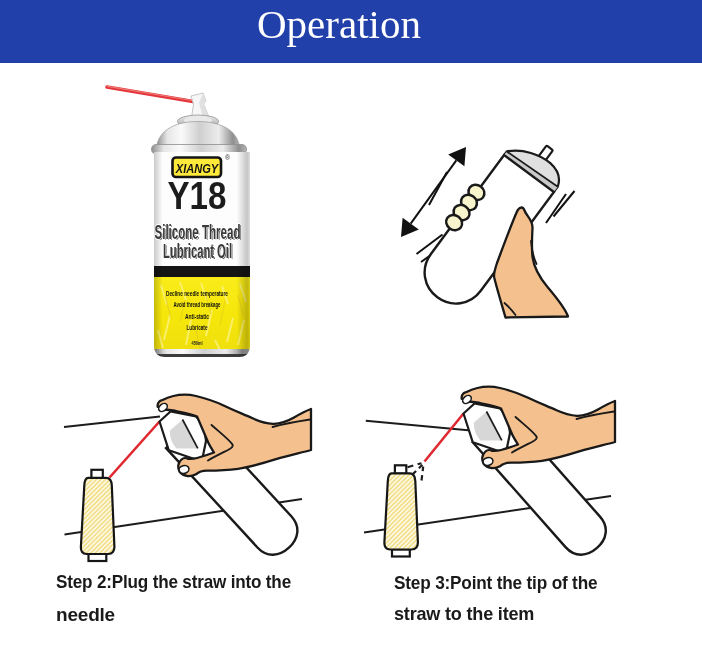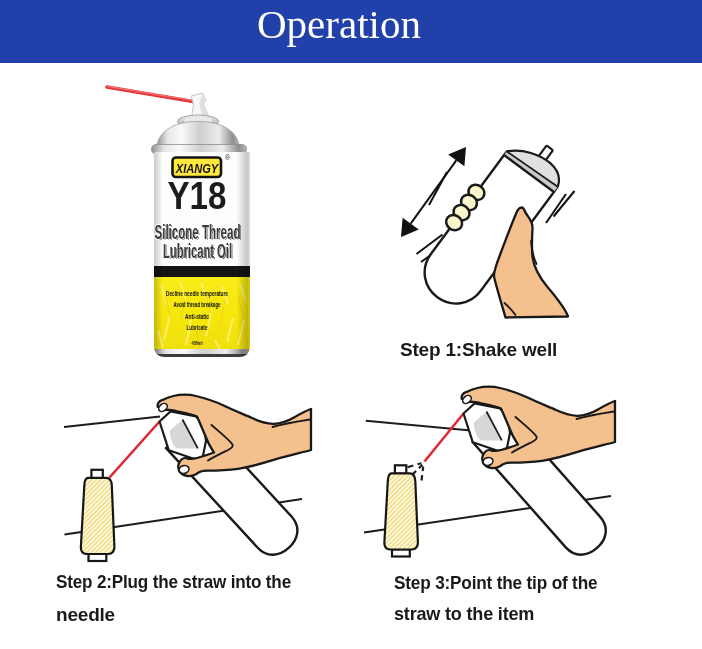--- a/index.html
+++ b/index.html
@@ -230,17 +230,16 @@
  C205.5,436.5 203,430 197,416.5
  C193,414.5 185,413 173,410.5
  C169.5,410 166.5,409.7 164.5,409.5 Z" fill="#f4c18e" stroke="#191919" stroke-width="2.3" stroke-linejoin="round"></path>
           <ellipse cx="163" cy="407.5" rx="4.8" ry="3.4" transform="rotate(-40 163 407.5)" fill="#fff" stroke="#191919" stroke-width="1.6"></ellipse>
           <ellipse cx="184" cy="469.5" rx="5" ry="3.8" transform="rotate(-15 184 469.5)" fill="#fff" stroke="#191919" stroke-width="1.6"></ellipse>
           <path d="M211.5,425 C220,432.5 229,439.5 232.5,444.5 C233.5,446.5 231,448.5 228,450 C220.5,453.8 213,457.5 208,460.5" fill="none" stroke="#191919" stroke-width="1.9" stroke-linecap="round"></path>
           <path d="M272.5,427 C283,424 297,421.5 310,419.5" fill="none" stroke="#191919" stroke-width="1.9" stroke-linecap="round"></path>
         </g>
       </g>
     </svg>
-<div class="cap" style="left:400px;top:339px">Step 1:Shake well</div>
 <div class="cap" style="left:56px;top:571px;transform:scaleX(0.90);transform-origin:0 0">Step 2:Plug the straw into the</div>
 <div class="cap" style="left:56px;top:604px">needle</div>
 <div class="cap" style="left:394px;top:572px;transform:scaleX(0.905);transform-origin:0 0">Step 3:Point the tip of the</div>
 <div class="cap" style="left:394px;top:603px;transform:scaleX(0.95);transform-origin:0 0">straw to the item</div>
 </div>
 </body></html>

